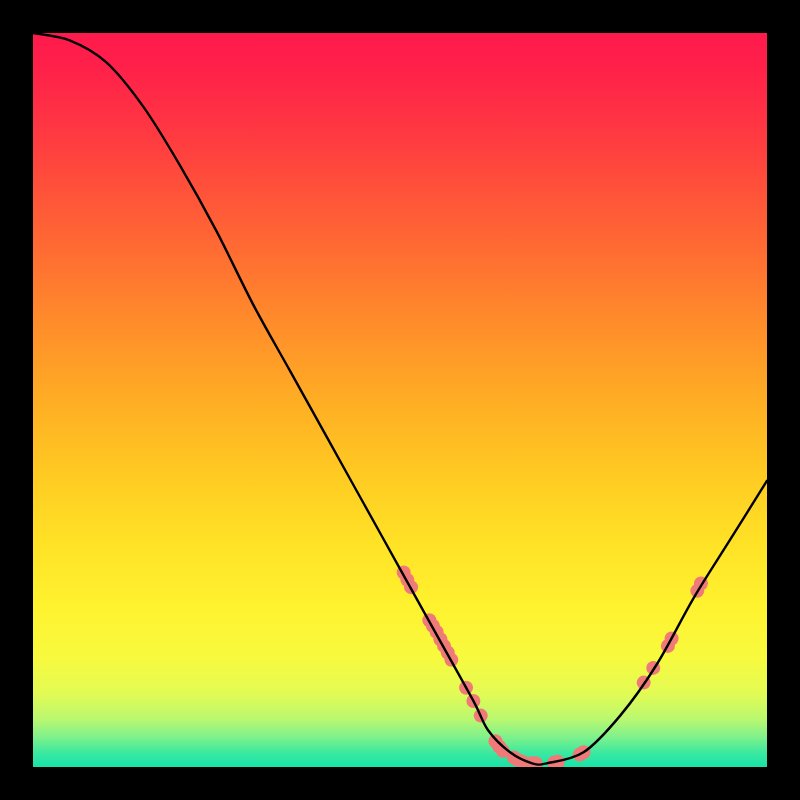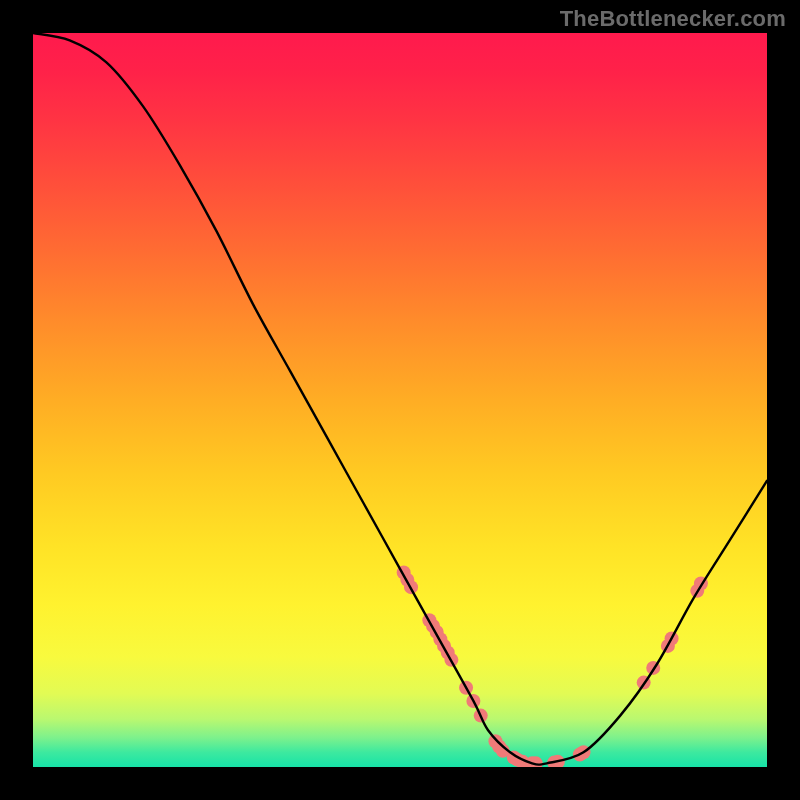--- a/index.html
+++ b/index.html
@@ -40,21 +40,20 @@
     left: 0; top: 0;
     width: 734px;
     height: 734px;
     display: block;
   }
 </style>
 </head>
 <body>
 
 <div class="outer">
-  <div class="watermark">TheBottlenecker.com</div>
 
   <div class="plot-frame">
     <svg class="plot-svg" viewBox="0 0 734 734" preserveAspectRatio="none">
       <defs>
         <linearGradient id="bg-grad" x1="0" y1="0" x2="0" y2="1">
             <stop offset="0.00%" stop-color="#ff1a4d"></stop>
             <stop offset="5.00%" stop-color="#ff2149"></stop>
             <stop offset="12.00%" stop-color="#ff3443"></stop>
             <stop offset="20.00%" stop-color="#ff4d3b"></stop>
             <stop offset="30.00%" stop-color="#ff6d32"></stop>

